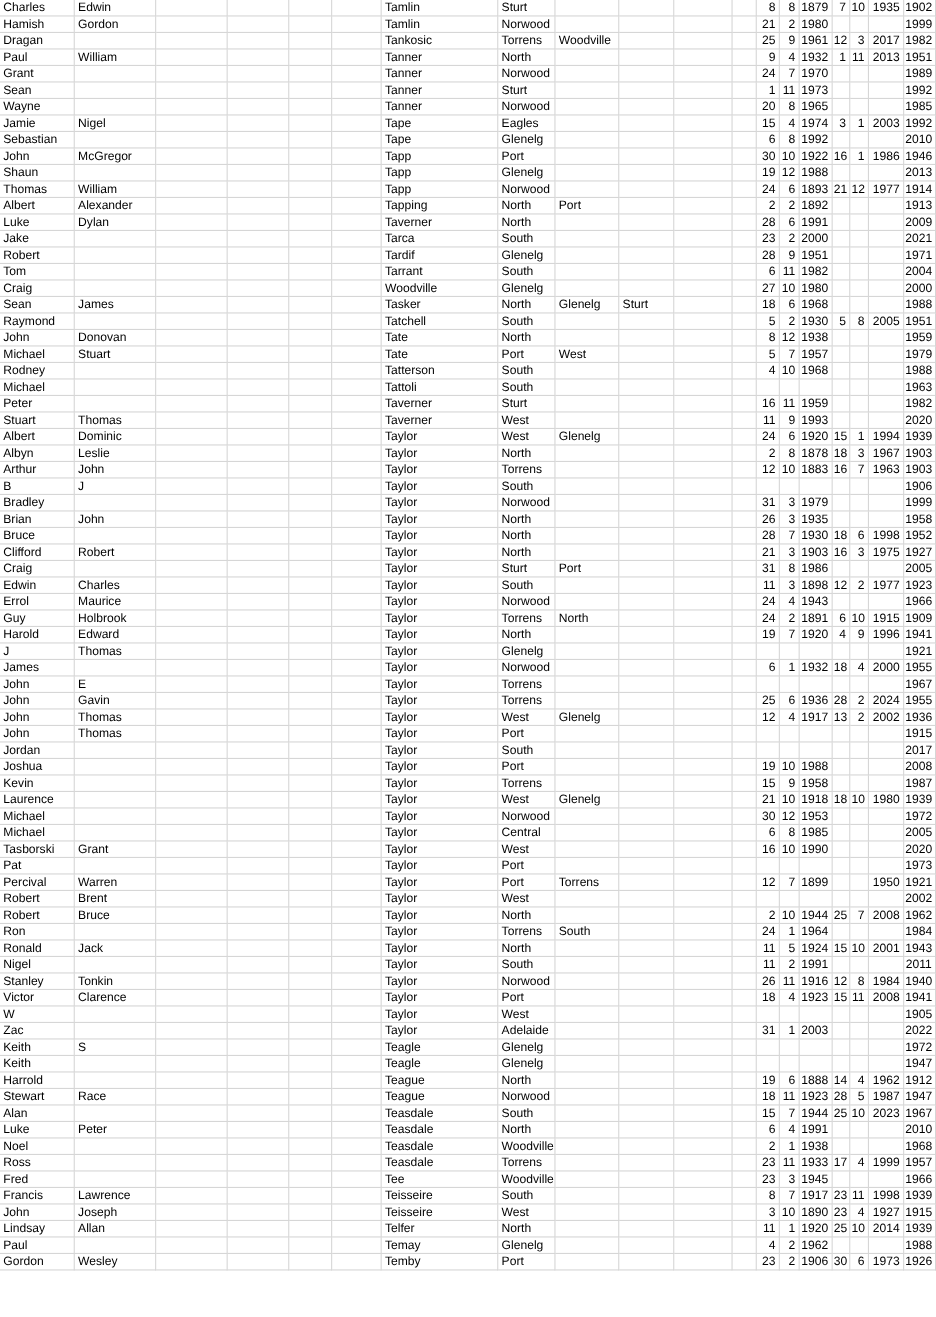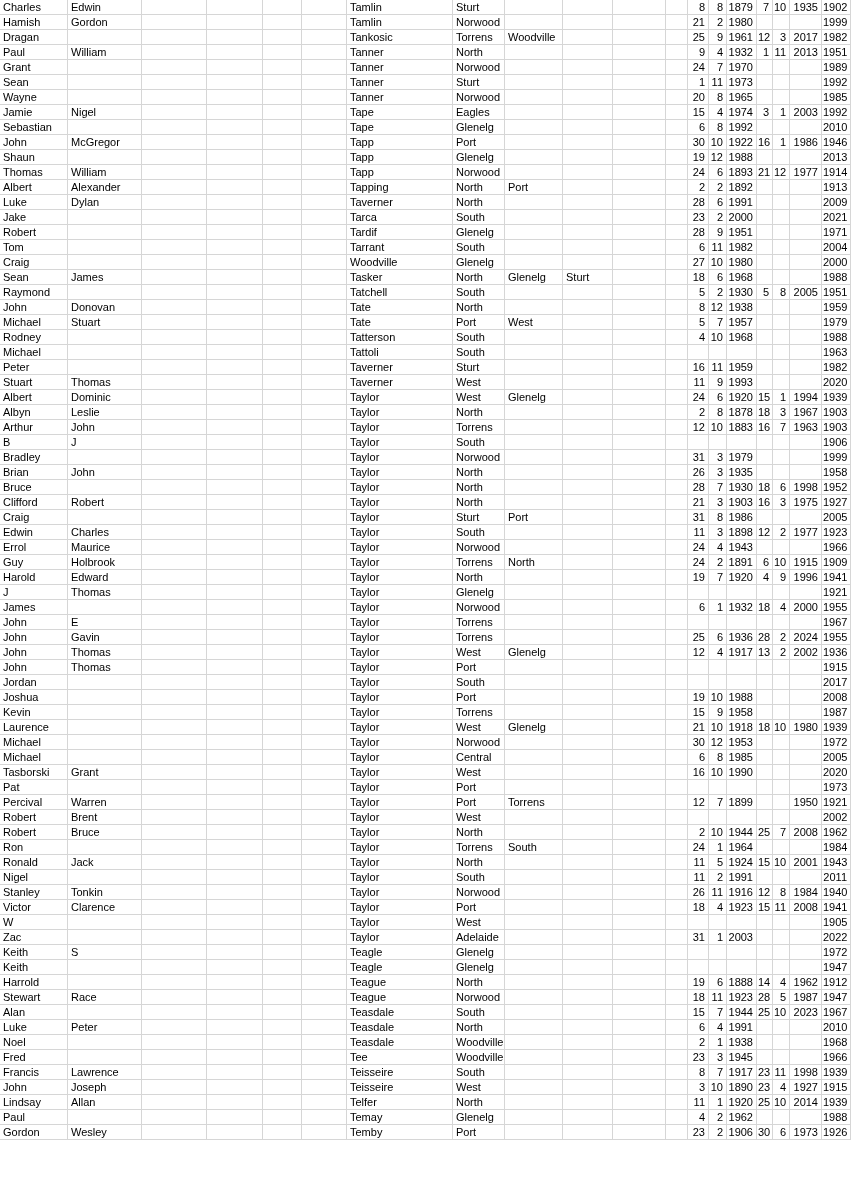--- a/index.html
+++ b/index.html
@@ -1598,20 +1598,41 @@
     <td></td>
     <td class="n">2</td>
     <td class="n">1</td>
     <td class="n">1938</td>
     <td class="n"></td>
     <td class="n"></td>
     <td class="n"></td>
     <td class="n">1968</td>
   </tr>
 
+  <tr>
+    <td>Ross</td>
+    <td></td>
+    <td></td>
+    <td></td>
+    <td></td>
+    <td></td>
+    <td>Teasdale</td>
+    <td>Torrens</td>
+    <td></td>
+    <td></td>
+    <td></td>
+    <td></td>
+    <td class="n">23</td>
+    <td class="n">11</td>
+    <td class="n">1933</td>
+    <td class="n">17</td>
+    <td class="n">4</td>
+    <td class="n">1999</td>
+    <td class="n">1957</td>
+  </tr>
 
   <tr>
     <td>Fred</td>
     <td></td>
     <td></td>
     <td></td>
     <td></td>
     <td></td>
     <td>Tee</td>
     <td>Woodville</td>

